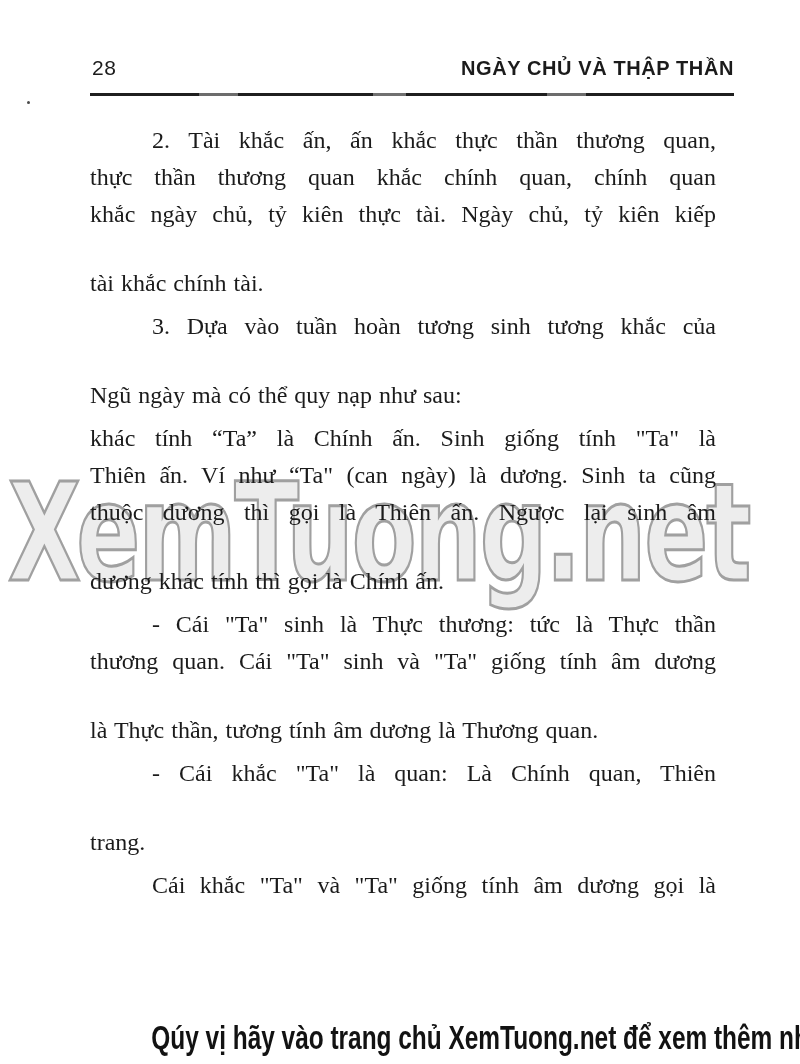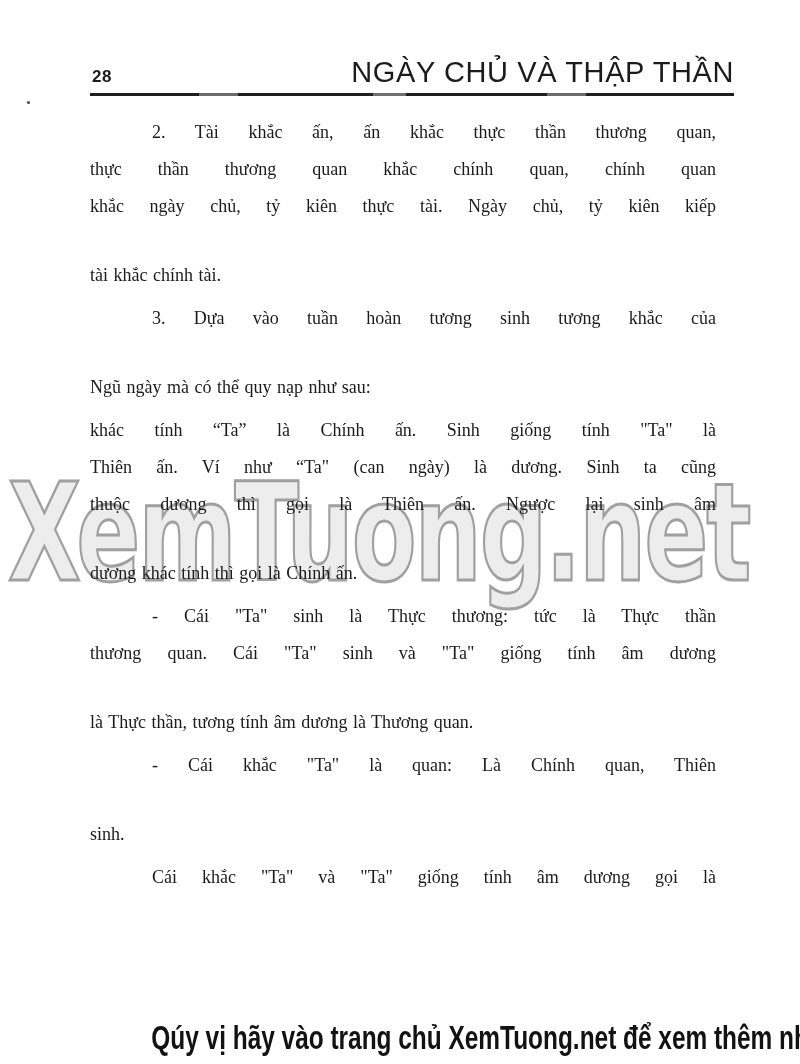--- a/index.html
+++ b/index.html
@@ -19,22 +19,22 @@
     font-family:"Liberation Serif","DejaVu Serif",serif;
     color:var(--ink);
     margin:0 auto;
   }
   
   .hdr{
     position:absolute;top:56px;left:92px;right:66px;
     display:flex;justify-content:space-between;align-items:baseline;
     font-family:"Liberation Sans","DejaVu Sans",sans-serif;
   }
-  .page-num{font-size:17px;letter-spacing:0.5px;font-weight:bold;}
-  .hdr-title{font-size:29px;font-weight:400;letter-spacing:0.6px;}
+  .page-num{font-size:21px;letter-spacing:0.5px;}
+  .hdr-title{font-size:20px;font-weight:700;letter-spacing:0.6px;}
   .hdr-rule{
     position:absolute;top:93px;left:90px;width:644px;height:3px;
     background:linear-gradient(90deg,
       var(--rule) 0 17%, #6c6c6c 17% 23%,
       var(--rule) 23% 44%, #707070 44% 49%,
       var(--rule) 49% 71%, #6c6c6c 71% 77%,
       var(--rule) 77% 100%);
   }
   .speck{
     position:absolute;top:101px;left:27px;width:3px;height:3px;
@@ -45,22 +45,22 @@
     position:absolute;top:466px;left:8px;z-index:0;
     font-family:"DejaVu Sans","Liberation Sans",sans-serif;
     font-weight:bold;font-size:135px;line-height:1;
     white-space:nowrap;letter-spacing:-3px;
     color:var(--watermark_fill);
     -webkit-text-stroke:3px var(--watermark_stroke);
     transform:scaleX(0.70);transform-origin:left top;
   }
   
   .body-text{
-    position:absolute;top:114px;left:90px;width:626px;z-index:1;
-    font-size:18px;line-height:37px;
+    position:absolute;top:122px;left:90px;width:626px;z-index:1;
+    font-size:24px;line-height:37px;
   }
   .para{margin:0 0 6px 0;}
   .line{
     display:block;
     text-align:justify;
     text-align-last:justify;
     word-spacing:1px;
   }
   .line.last{text-align-last:left;margin-top:32px;}
   .line.indent{padding-left:62px;}
@@ -114,21 +114,21 @@
     </p>
 
     <p class="para">
       <span class="line indent">- Cái "Ta" sinh là Thực thương: tức là Thực thần</span>
       <span class="line">thương quan. Cái "Ta" sinh và "Ta" giống tính âm dương</span>
       <span class="line last">là Thực thần, tương tính âm dương là Thương quan.</span>
     </p>
 
     <p class="para">
       <span class="line indent">- Cái khắc "Ta" là quan: Là Chính quan, Thiên</span>
-      <span class="line last">sinh.</span>
+      <span class="line last">trang.</span>
     </p>
 
     <p class="para">
       <span class="line indent">Cái khắc "Ta" và "Ta" giống tính âm dương gọi là</span>
     </p>
 
 
   </main>
 
   <div class="footer">

